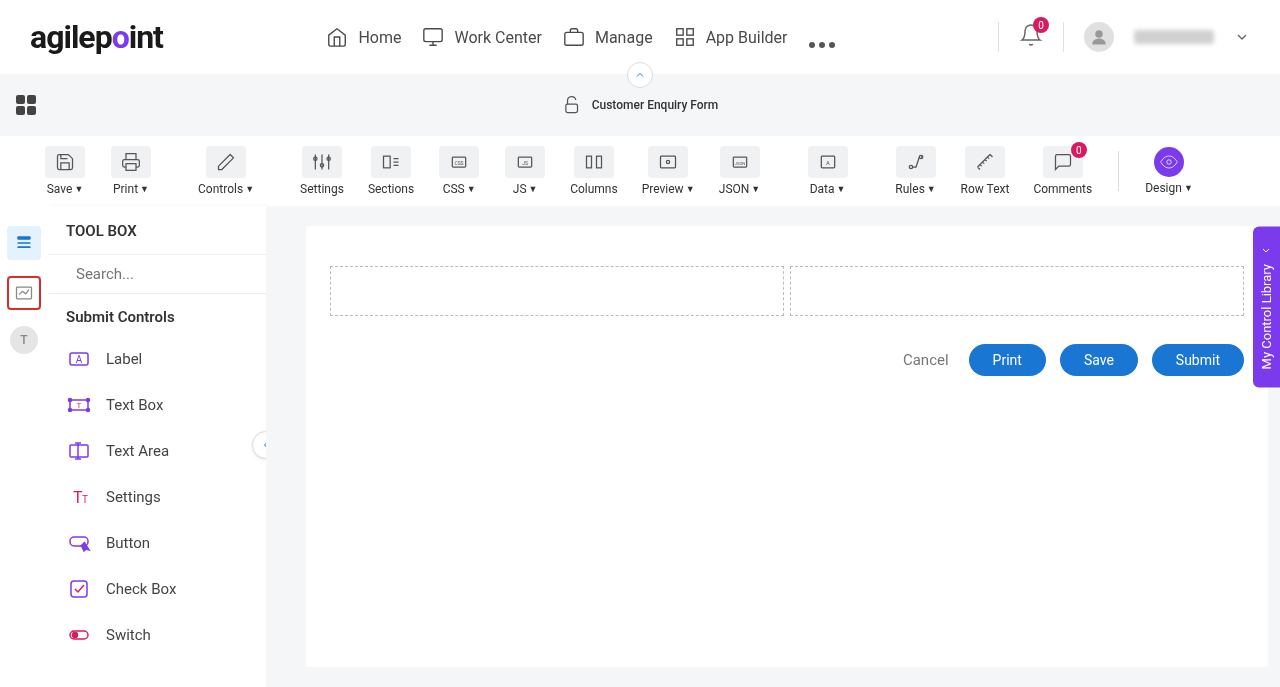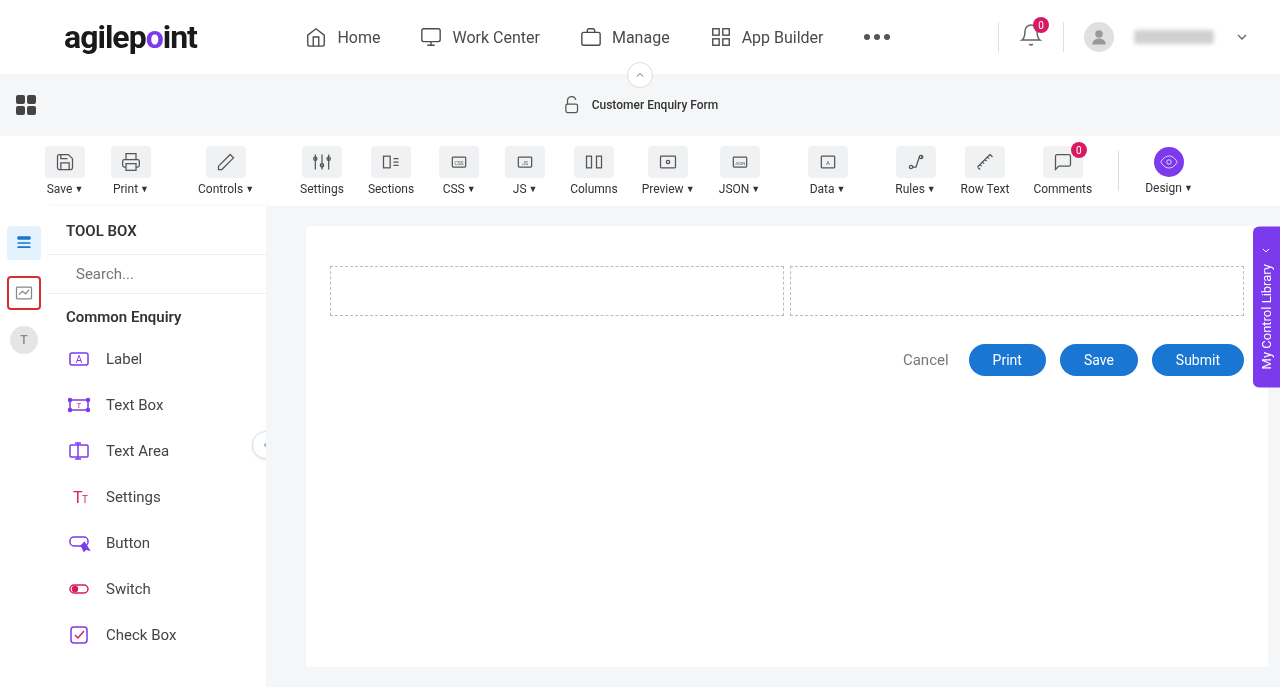--- a/index.html
+++ b/index.html
@@ -1,22 +1,22 @@
 <!DOCTYPE html>
 <html><head>
   <meta charset="utf-8">
   <style>
     * { margin: 0; padding: 0; box-sizing: border-box; font-family: -apple-system, BlinkMacSystemFont, 'Segoe UI', Roboto, sans-serif; }
     body { background: #fff; width: 1280px; height: 687px; overflow: hidden; position: relative; }
 
     
-    .header { display: flex; align-items: center; justify-content: space-between; padding: 0 30px; height: 74px; background: #fff; margin-left: 34px; }
+    .header { display: flex; align-items: center; justify-content: space-between; padding: 0 30px; height: 74px; background: #fff; }
     .logo { font-size: 32px; font-weight: 700; color: #1a1a1a; letter-spacing: -1px; }
     .logo .dot { color: #7c3aed; }
-    .nav-center { display: flex; gap: 40px; align-items: center; }
+    .nav-center { display: flex; gap: 21px; align-items: flex-end; }
     .nav-item { display: flex; align-items: center; gap: 10px; color: #4a4a4a; font-size: 16px; cursor: pointer; }
     .nav-item svg { width: 22px; height: 22px; stroke: #4a4a4a; fill: none; stroke-width: 1.5; }
     .nav-right { display: flex; align-items: center; gap: 20px; }
     .divider-v { width: 1px; height: 30px; background: #e0e0e0; }
     .notif { position: relative; }
     .notif svg { width: 24px; height: 24px; stroke: #666; fill: none; stroke-width: 1.5; }
     .badge { position: absolute; top: -6px; right: -6px; background: #d81b60; color: #fff; font-size: 10px; min-width: 16px; height: 16px; border-radius: 8px; display: flex; align-items: center; justify-content: center; padding: 0 4px; }
     .avatar { width: 30px; height: 30px; border-radius: 50%; background: #e0e0e0; display: flex; align-items: center; justify-content: center; }
     .avatar svg { width: 18px; height: 18px; fill: #999; }
     .user-name { width: 80px; height: 14px; background: #d0d0d0; border-radius: 3px; filter: blur(2px); }
@@ -382,21 +382,21 @@
 
   <div class="toolbox">
     <h3>TOOL BOX</h3>
     <div class="search-box">
       <svg viewBox="0 0 24 24">
           <circle cx="11" cy="11" r="8"></circle>
           <line x1="21" y1="21" x2="17" y2="17"></line>
         </svg>
       <input type="text" placeholder="Search..." style="">
     </div>
-    <div class="section-title">Common Enquiry</div>
+    <div class="section-title">Submit Controls</div>
 
     <div class="control-item">
       <div class="control-icon">
           <svg viewBox="0 0 24 24" fill="none" stroke="#7c3aed" stroke-width="1.5">
             <rect x="3" y="6" width="18" height="12" rx="2"></rect>
             <text x="12" y="16" font-size="10" text-anchor="middle" fill="#7c3aed" stroke="none">A</text>
           </svg>
         </div>
       <span class="control-label">Label</span>
     </div>
@@ -437,35 +437,35 @@
       <div class="control-icon">
           <svg viewBox="0 0 24 24" fill="none" stroke="#7c3aed" stroke-width="1.5">
             <rect x="3" y="6" width="18" height="9" rx="4"></rect>
             <path d="M14 14l3 6 2-2 3 1-5-8" fill="#7c3aed"></path>
           </svg>
         </div>
       <span class="control-label">Button</span>
     </div>
     <div class="control-item">
       <div class="control-icon">
+          <svg viewBox="0 0 24 24" fill="none" stroke="#7c3aed" stroke-width="1.5">
+            <rect x="4" y="4" width="16" height="16" rx="3"></rect>
+            <polyline points="8 12 11 15 17 8" stroke="#d81b60"></polyline>
+          </svg>
+        </div>
+      <span class="control-label">Check Box</span>
+    </div>
+    <div class="control-item">
+      <div class="control-icon">
           <svg viewBox="0 0 24 24" fill="none" stroke="#d81b60" stroke-width="1.5">
             <rect x="3" y="8" width="18" height="8" rx="4"></rect>
             <circle cx="8" cy="12" r="2.5" fill="#d81b60"></circle>
           </svg>
         </div>
       <span class="control-label">Switch</span>
-    </div>
-    <div class="control-item">
-      <div class="control-icon">
-          <svg viewBox="0 0 24 24" fill="none" stroke="#7c3aed" stroke-width="1.5">
-            <rect x="4" y="4" width="16" height="16" rx="3"></rect>
-            <polyline points="8 12 11 15 17 8" stroke="#d81b60"></polyline>
-          </svg>
-        </div>
-      <span class="control-label">Check Box</span>
     </div>
 
     <div class="collapse-handle">
       <svg viewBox="0 0 24 24">
           <polyline points="15 18 9 12 15 6"></polyline>
         </svg>
     </div>
   </div>
 
   <div class="canvas">

